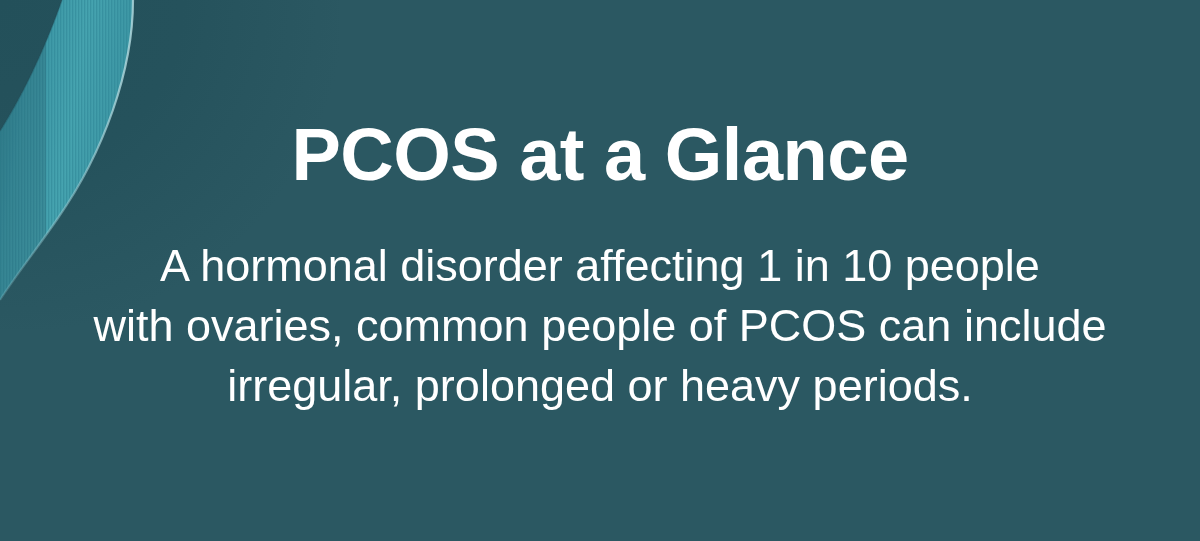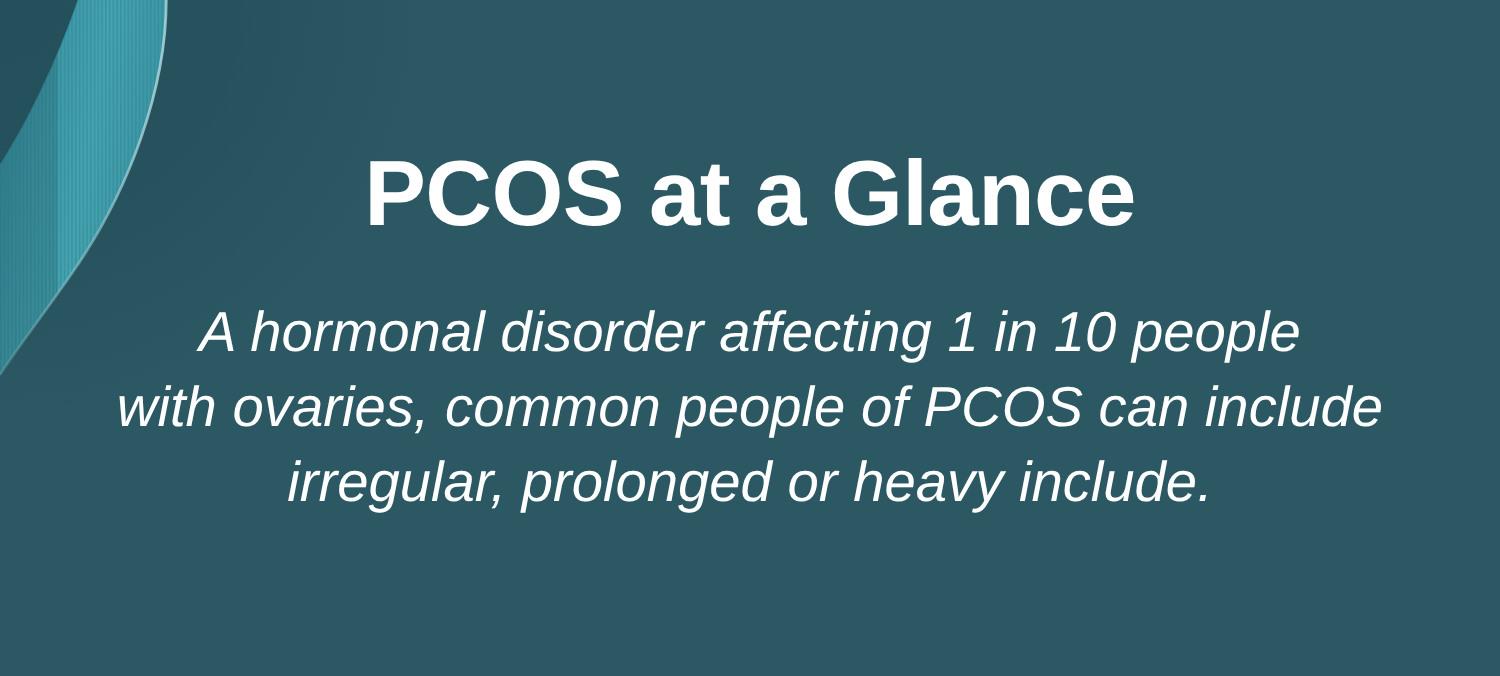--- a/index.html
+++ b/index.html
@@ -58,21 +58,20 @@
   }
   .body-copy {
     margin: 0;
     padding-top: 44px;
     color: #ffffff;
     font-size: 45px;
     font-weight: 400;
     line-height: 60px;
     text-align: center;
     width: 1060px;
-    font-style: italic;
   }
   .body-copy .line {
     display: block;
     white-space: nowrap;
   }
 </style>
 </head>
 <body>
 
 <div id="stage">
@@ -115,17 +114,17 @@
       <path d="M 62,0 C 44,52 20,100 0,131" fill="none" stroke="#1f4a55" stroke-width="1.4" opacity="0.35"></path>
     </svg>
   </div>
 
   <div class="content">
     <h1 class="title">PCOS at a Glance</h1>
 
     <p class="body-copy">
       <span class="line">A hormonal disorder affecting 1 in 10 people</span>
       <span class="line">with ovaries, common people of PCOS can include</span>
-      <span class="line">irregular, prolonged or heavy include.</span>
+      <span class="line">irregular, prolonged or heavy periods.</span>
     </p>
   </div>
 
 </div>
 
 </body></html>

